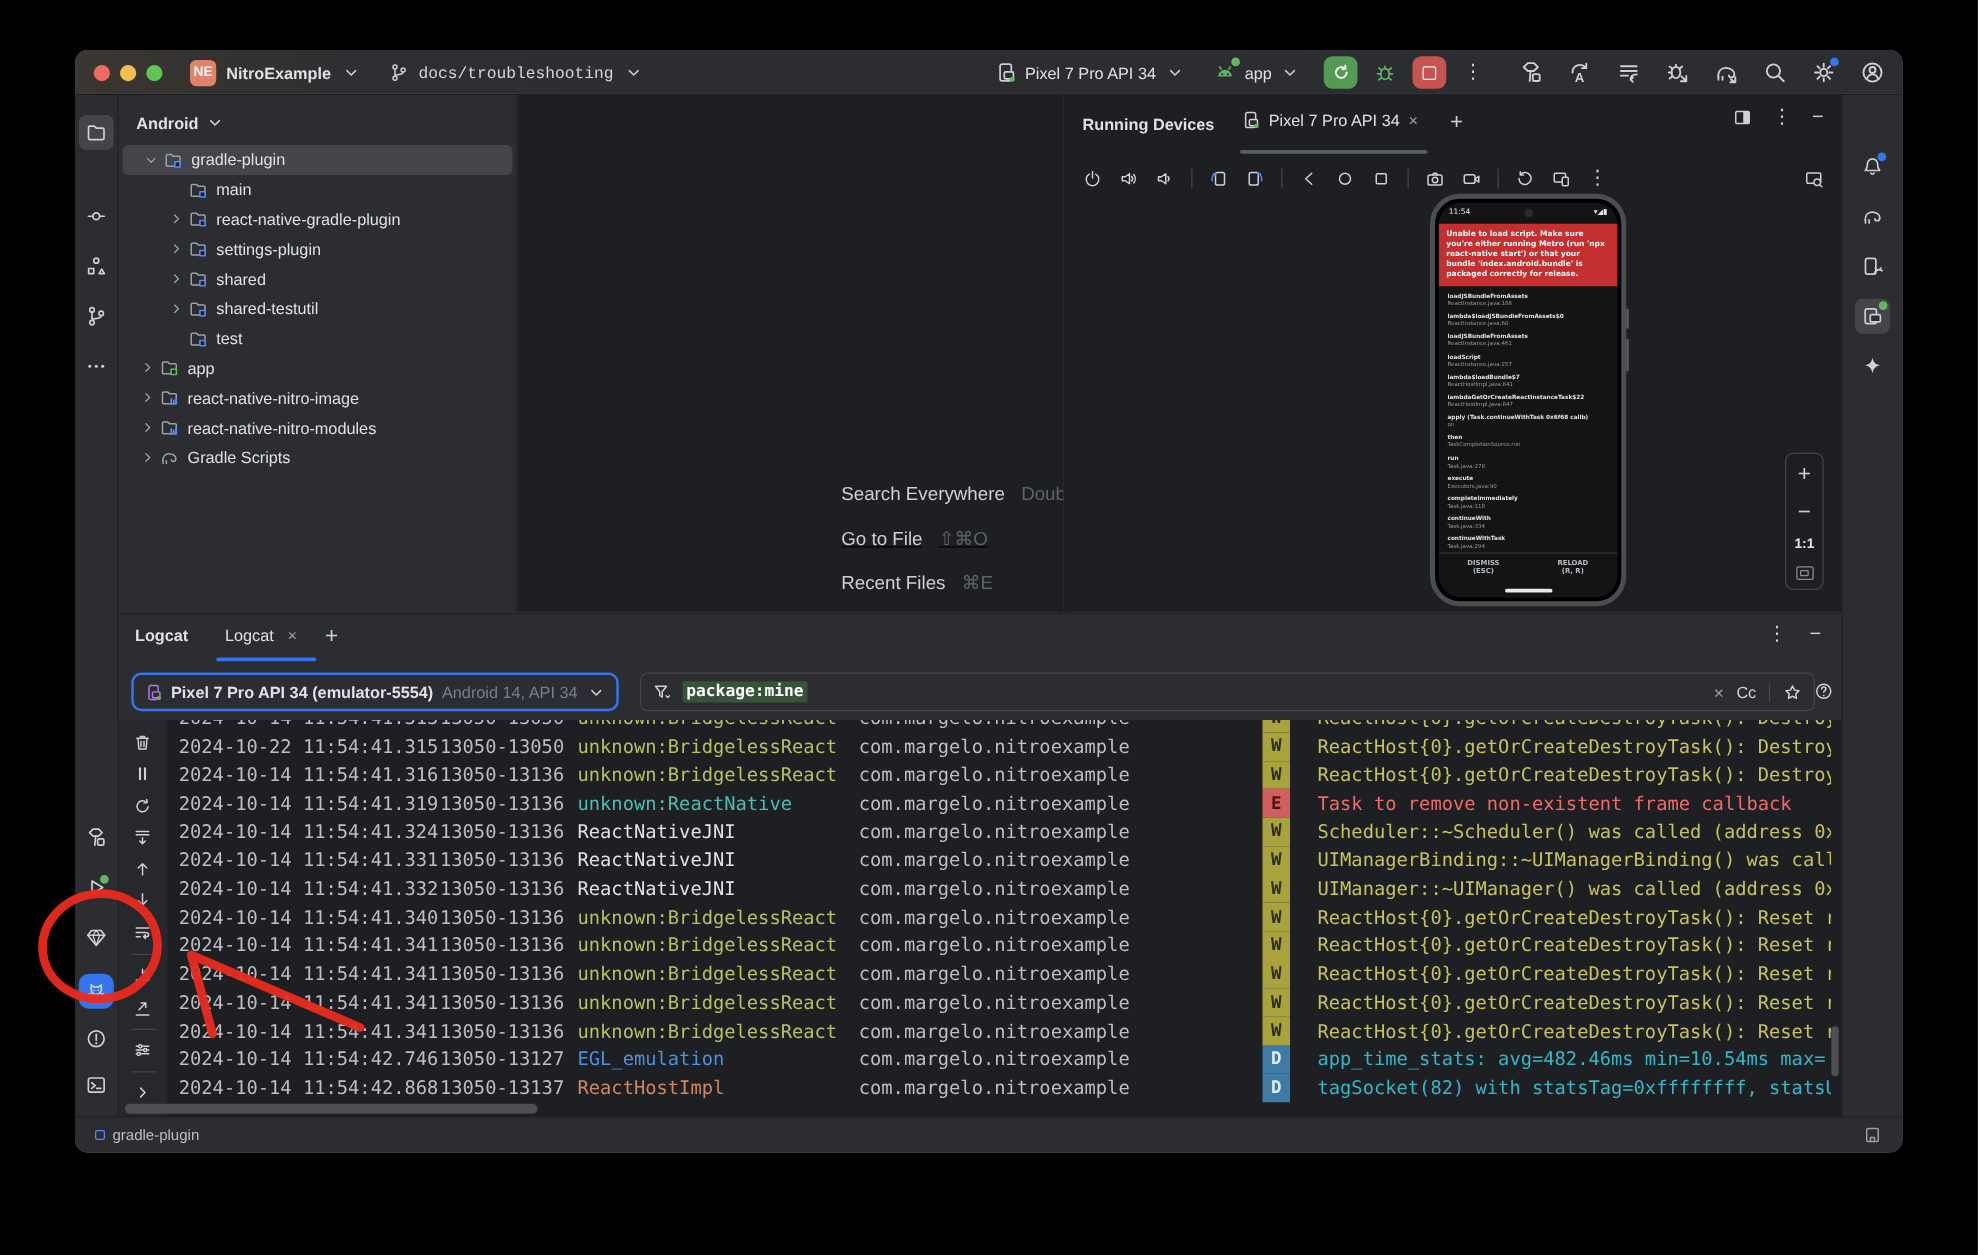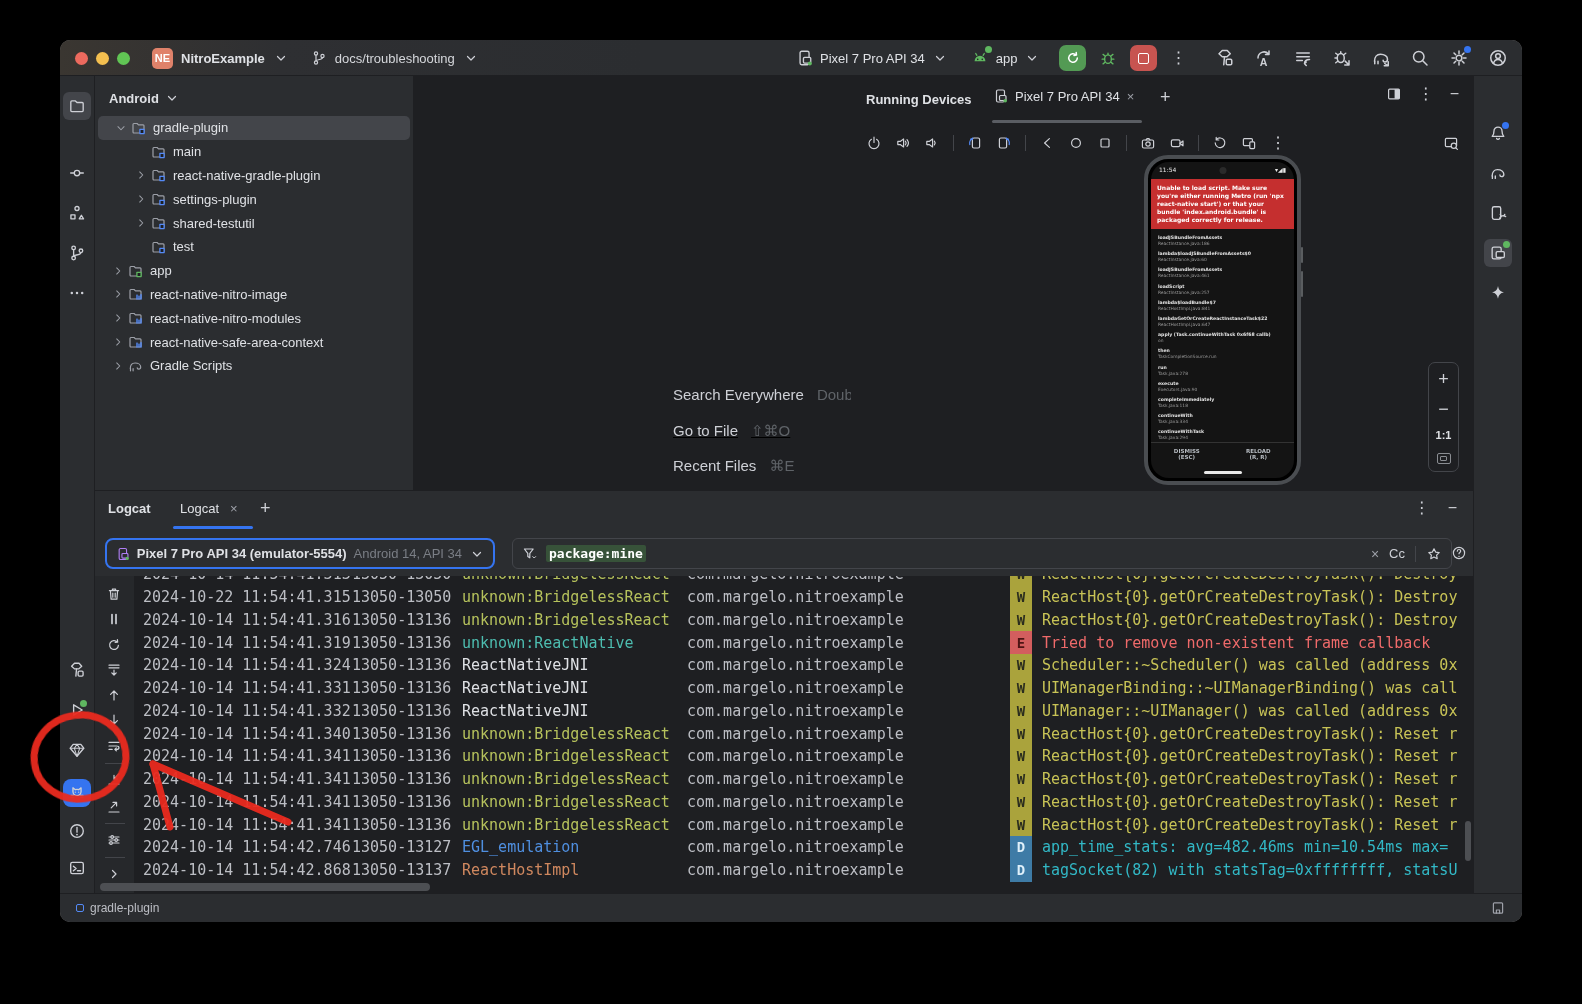--- a/index.html
+++ b/index.html
@@ -14,21 +14,21 @@
 
   
   .titlebar { position:absolute; left:0; top:0; width:100%; height:36px;
     background:linear-gradient(90deg,#3a3631 0%, #2e2f32 15%, #2b2d30 40%);
     border-bottom:1px solid #1e1f22; }
   .tb-left { position:absolute; left:15px; top:0; height:36px; display:flex; align-items:center; gap:8px; }
   .light { width:13px; height:13px; border-radius:50%; }
   .ne-badge { width:21px; height:21px; border-radius:5px; background:#e0826a; color:#fff;
     font-size:11px; font-weight:bold; display:flex; align-items:center; justify-content:center; margin-left:14px; }
   .tb-name { color:#dfe1e5; font-size:13px; font-weight:600; }
-  .tb-branch { color:#d5d7db; font-size:13px; }
+  .tb-branch { color:#d5d7db; font-size:13px;font-family:Liberation Mono, monospace; }
   .tb-center { position:absolute; left:735px; top:0; height:36px; display:flex; align-items:center; gap:7px; }
   .tb-sel { display:flex; align-items:center; gap:6px; color:#dfe1e5; font-size:13px; }
   .run-btn { width:27px; height:26px; border-radius:7px; background:#539a54; display:flex; align-items:center; justify-content:center; color:#fff; }
   .stop-btn { width:27px; height:26px; border-radius:7px; background:#c75450; display:flex; align-items:center; justify-content:center; }
   .stop-inner { width:11px; height:11px; border:1.6px solid #fff; border-radius:2px; }
   .tb-right { position:absolute; right:14px; top:0; height:36px; display:flex; align-items:center; gap:19px; }
   .dot-blue { position:absolute; right:-2px; top:-2px; width:7px; height:7px; border-radius:50%; background:#3574f0; }
   .dot-green { position:absolute; right:-3px; top:-3px; width:7px; height:7px; border-radius:50%; background:#5fb760; }
   .rel { position:relative; }
 
@@ -106,21 +106,21 @@
   .lc-tool { position:absolute; left:11px; width:18px; height:18px; color:#9da0a8; }
   .lc-tooldiv { position:absolute; left:10px; width:20px; height:1px; background:#43454a; }
   .lc-rows { position:absolute; left:40px; top:0; right:8px; bottom:12px; overflow:hidden; }
   .lc-rows-inner { margin-top:-13px; }
   .lrow { display:flex; align-items:center; height:22.75px; font-family:"DejaVu Sans Mono", monospace; font-size:15px; white-space:pre; }
   .lc-dt { width:217px; color:#bcbec4; flex:none; padding-left:8px; }
   .lc-pid { width:110px; color:#bcbec4; flex:none; }
   .lc-tag { width:225px; flex:none; overflow:hidden; }
   .lc-pkg { width:323px; color:#bcbec4; flex:none; }
   .lc-badge { width:22px; height:22.75px; flex:none; display:flex; align-items:center; justify-content:center; font-weight:bold; font-size:14px; }
-  .lc-msg { flex:1; overflow:hidden; margin-left:10px; }
+  .lc-msg { flex:1; overflow:hidden; margin-left:22px; }
   .tag-y { color:#b6c25c; } .tag-t { color:#4dbdb0; } .tag-w { color:#dfe1e5; } .tag-b { color:#4f8fe0; } .tag-o { color:#d0885f; }
   .b-W { background:#aaa33c; color:#2b2d1e; } .b-E { background:#d35e5e; color:#4d1414; } .b-D { background:#3e7ba6; color:#dff0fa; }
   .m-W { color:#c8c356; } .m-E { color:#ef6a6a; } .m-D { color:#32b8c6; }
   .hscroll { position:absolute; left:5px; bottom:3px; width:330px; height:8px; border-radius:4px; background:#4d4f53; }
   .vscroll { position:absolute; right:2px; top:245px; width:6px; height:40px; border-radius:3px; background:#4d4f53; }
 
   
   .statusbar { position:absolute; left:0; top:853px; width:100%; height:29px; background:#2b2d30; border-top:1px solid #1e1f22;
     display:flex; align-items:center; padding:0 16px; }
   .sb-module { display:flex; align-items:center; gap:6px; color:#bcbec4; font-size:12px; }
@@ -493,20 +493,34 @@
             <svg viewBox="0 0 16 16" fill="none" stroke="currentColor" stroke-width="1.2" stroke-linecap="round" stroke-linejoin="round">
               <polyline points="6.5,4.5 10,8 6.5,11.5"></polyline>
             </svg>
           </span>
           <span class="tr-icon icon">
             <svg viewBox="0 0 16 16" fill="none" stroke="currentColor" stroke-width="1.2" stroke-linecap="round" stroke-linejoin="round">
               <path d="M2.5 4.4c0-.5.4-.9.9-.9h3.2l1.4 1.4h4.6c.5 0 .9.4.9.9v6.3c0 .5-.4.9-.9.9H3.4c-.5 0-.9-.4-.9-.9z"></path>
               <rect x="9.4" y="9.4" width="4.2" height="4.2" fill="#1e1f22" stroke="#548af7" stroke-width="1.3"></rect>
             </svg>
           </span>
+          <span>shared</span>
+        </div>
+        <div class="tree-row" style="padding-left: 37px;">
+          <span class="tr-chev icon" style="width: 18px; height: 14px;">
+            <svg viewBox="0 0 16 16" fill="none" stroke="currentColor" stroke-width="1.2" stroke-linecap="round" stroke-linejoin="round">
+              <polyline points="6.5,4.5 10,8 6.5,11.5"></polyline>
+            </svg>
+          </span>
+          <span class="tr-icon icon">
+            <svg viewBox="0 0 16 16" fill="none" stroke="currentColor" stroke-width="1.2" stroke-linecap="round" stroke-linejoin="round">
+              <path d="M2.5 4.4c0-.5.4-.9.9-.9h3.2l1.4 1.4h4.6c.5 0 .9.4.9.9v6.3c0 .5-.4.9-.9.9H3.4c-.5 0-.9-.4-.9-.9z"></path>
+              <rect x="9.4" y="9.4" width="4.2" height="4.2" fill="#1e1f22" stroke="#548af7" stroke-width="1.3"></rect>
+            </svg>
+          </span>
           <span>shared-testutil</span>
         </div>
         <div class="tree-row" style="padding-left: 37px;">
           <span class="tr-chev icon" style="width: 18px; height: 14px;"></span>
           <span class="tr-icon icon">
             <svg viewBox="0 0 16 16" fill="none" stroke="currentColor" stroke-width="1.2" stroke-linecap="round" stroke-linejoin="round">
               <path d="M2.5 4.4c0-.5.4-.9.9-.9h3.2l1.4 1.4h4.6c.5 0 .9.4.9.9v6.3c0 .5-.4.9-.9.9H3.4c-.5 0-.9-.4-.9-.9z"></path>
               <rect x="9.4" y="9.4" width="4.2" height="4.2" fill="#1e1f22" stroke="#548af7" stroke-width="1.3"></rect>
             </svg>
           </span>
@@ -550,36 +564,20 @@
           </span>
           <span class="tr-icon icon">
             <svg viewBox="0 0 16 16" fill="none" stroke="currentColor" stroke-width="1.2" stroke-linecap="round" stroke-linejoin="round">
               <path d="M2.5 4.4c0-.5.4-.9.9-.9h3.2l1.4 1.4h4.6c.5 0 .9.4.9.9v6.3c0 .5-.4.9-.9.9H3.4c-.5 0-.9-.4-.9-.9z"></path>
               <rect x="8.8" y="8.6" width="1.4" height="5" fill="#548af7" stroke="none"></rect>
               <rect x="10.8" y="9.6" width="1.4" height="4" fill="#548af7" stroke="none"></rect>
               <rect x="12.8" y="8.2" width="1.4" height="5.4" fill="#548af7" stroke="none"></rect>
             </svg>
           </span>
           <span>react-native-nitro-modules</span>
-        </div>
-        <div class="tree-row" style="padding-left: 14px;">
-          <span class="tr-chev icon" style="width: 18px; height: 14px;">
-            <svg viewBox="0 0 16 16" fill="none" stroke="currentColor" stroke-width="1.2" stroke-linecap="round" stroke-linejoin="round">
-              <polyline points="6.5,4.5 10,8 6.5,11.5"></polyline>
-            </svg>
-          </span>
-          <span class="tr-icon icon">
-            <svg viewBox="0 0 16 16" fill="none" stroke="currentColor" stroke-width="1.2" stroke-linecap="round" stroke-linejoin="round">
-              <path d="M2.5 4.4c0-.5.4-.9.9-.9h3.2l1.4 1.4h4.6c.5 0 .9.4.9.9v6.3c0 .5-.4.9-.9.9H3.4c-.5 0-.9-.4-.9-.9z"></path>
-              <rect x="8.8" y="8.6" width="1.4" height="5" fill="#548af7" stroke="none"></rect>
-              <rect x="10.8" y="9.6" width="1.4" height="4" fill="#548af7" stroke="none"></rect>
-              <rect x="12.8" y="8.2" width="1.4" height="5.4" fill="#548af7" stroke="none"></rect>
-            </svg>
-          </span>
-          <span>react-native-safe-area-context</span>
         </div>
         <div class="tree-row" style="padding-left: 14px;">
           <span class="tr-chev icon" style="width: 18px; height: 14px;">
             <svg viewBox="0 0 16 16" fill="none" stroke="currentColor" stroke-width="1.2" stroke-linecap="round" stroke-linejoin="round">
               <polyline points="6.5,4.5 10,8 6.5,11.5"></polyline>
             </svg>
           </span>
           <span class="tr-icon icon">
             <svg viewBox="0 0 16 16" fill="none" stroke="currentColor" stroke-width="1.2" stroke-linecap="round" stroke-linejoin="round">
               <path d="M2.8 10.6c0-3.2 1.8-5.6 4.8-5.6 3.2 0 5.6 1.8 5.6 4 0 1.3-.9 2.2-2 2.2-1 0-1.5-.6-1.5-1.4"></path>
@@ -892,21 +890,21 @@
               <svg viewBox="0 0 16 16" fill="none" stroke="currentColor" stroke-width="1.2" stroke-linecap="round" stroke-linejoin="round">
                 <polyline points="6.5,4.5 10,8 6.5,11.5"></polyline>
               </svg>
             </span></span>
       </div>
       <div class="lc-rows">
         <div class="lc-rows-inner" id="logrows">
             <div class="lrow"><span class="lc-dt">2024-10-14 11:54:41.313</span><span class="lc-pid">13050-13050</span><span class="lc-tag tag-y">unknown:BridgelessReact</span><span class="lc-pkg">com.margelo.nitroexample</span><span class="lc-badge b-W">W</span><span class="lc-msg m-W">ReactHost{0}.getOrCreateDestroyTask(): Destroy</span></div>
             <div class="lrow"><span class="lc-dt">2024-10-22 11:54:41.315</span><span class="lc-pid">13050-13050</span><span class="lc-tag tag-y">unknown:BridgelessReact</span><span class="lc-pkg">com.margelo.nitroexample</span><span class="lc-badge b-W">W</span><span class="lc-msg m-W">ReactHost{0}.getOrCreateDestroyTask(): Destroy</span></div>
             <div class="lrow"><span class="lc-dt">2024-10-14 11:54:41.316</span><span class="lc-pid">13050-13136</span><span class="lc-tag tag-y">unknown:BridgelessReact</span><span class="lc-pkg">com.margelo.nitroexample</span><span class="lc-badge b-W">W</span><span class="lc-msg m-W">ReactHost{0}.getOrCreateDestroyTask(): Destroy</span></div>
-            <div class="lrow"><span class="lc-dt">2024-10-14 11:54:41.319</span><span class="lc-pid">13050-13136</span><span class="lc-tag tag-t">unknown:ReactNative</span><span class="lc-pkg">com.margelo.nitroexample</span><span class="lc-badge b-E">E</span><span class="lc-msg m-E">Tried to remove non-existent frame callback</span></div>
+            <div class="lrow"><span class="lc-dt">2024-10-14 11:54:41.319</span><span class="lc-pid">13050-13136</span><span class="lc-tag tag-t">unknown:ReactNative</span><span class="lc-pkg">com.margelo.nitroexample</span><span class="lc-badge b-E">E</span><span class="lc-msg m-E">Task to remove non-existent frame callback</span></div>
             <div class="lrow"><span class="lc-dt">2024-10-14 11:54:41.324</span><span class="lc-pid">13050-13136</span><span class="lc-tag tag-w">ReactNativeJNI</span><span class="lc-pkg">com.margelo.nitroexample</span><span class="lc-badge b-W">W</span><span class="lc-msg m-W">Scheduler::~Scheduler() was called (address 0x</span></div>
             <div class="lrow"><span class="lc-dt">2024-10-14 11:54:41.331</span><span class="lc-pid">13050-13136</span><span class="lc-tag tag-w">ReactNativeJNI</span><span class="lc-pkg">com.margelo.nitroexample</span><span class="lc-badge b-W">W</span><span class="lc-msg m-W">UIManagerBinding::~UIManagerBinding() was call</span></div>
             <div class="lrow"><span class="lc-dt">2024-10-14 11:54:41.332</span><span class="lc-pid">13050-13136</span><span class="lc-tag tag-w">ReactNativeJNI</span><span class="lc-pkg">com.margelo.nitroexample</span><span class="lc-badge b-W">W</span><span class="lc-msg m-W">UIManager::~UIManager() was called (address 0x</span></div>
             <div class="lrow"><span class="lc-dt">2024-10-14 11:54:41.340</span><span class="lc-pid">13050-13136</span><span class="lc-tag tag-y">unknown:BridgelessReact</span><span class="lc-pkg">com.margelo.nitroexample</span><span class="lc-badge b-W">W</span><span class="lc-msg m-W">ReactHost{0}.getOrCreateDestroyTask(): Reset r</span></div>
             <div class="lrow"><span class="lc-dt">2024-10-14 11:54:41.341</span><span class="lc-pid">13050-13136</span><span class="lc-tag tag-y">unknown:BridgelessReact</span><span class="lc-pkg">com.margelo.nitroexample</span><span class="lc-badge b-W">W</span><span class="lc-msg m-W">ReactHost{0}.getOrCreateDestroyTask(): Reset r</span></div>
             <div class="lrow"><span class="lc-dt">2024-10-14 11:54:41.341</span><span class="lc-pid">13050-13136</span><span class="lc-tag tag-y">unknown:BridgelessReact</span><span class="lc-pkg">com.margelo.nitroexample</span><span class="lc-badge b-W">W</span><span class="lc-msg m-W">ReactHost{0}.getOrCreateDestroyTask(): Reset r</span></div>
             <div class="lrow"><span class="lc-dt">2024-10-14 11:54:41.341</span><span class="lc-pid">13050-13136</span><span class="lc-tag tag-y">unknown:BridgelessReact</span><span class="lc-pkg">com.margelo.nitroexample</span><span class="lc-badge b-W">W</span><span class="lc-msg m-W">ReactHost{0}.getOrCreateDestroyTask(): Reset r</span></div>
             <div class="lrow"><span class="lc-dt">2024-10-14 11:54:41.341</span><span class="lc-pid">13050-13136</span><span class="lc-tag tag-y">unknown:BridgelessReact</span><span class="lc-pkg">com.margelo.nitroexample</span><span class="lc-badge b-W">W</span><span class="lc-msg m-W">ReactHost{0}.getOrCreateDestroyTask(): Reset r</span></div>
             <div class="lrow"><span class="lc-dt">2024-10-14 11:54:42.746</span><span class="lc-pid">13050-13127</span><span class="lc-tag tag-b">EGL_emulation</span><span class="lc-pkg">com.margelo.nitroexample</span><span class="lc-badge b-D">D</span><span class="lc-msg m-D">app_time_stats: avg=482.46ms min=10.54ms max=</span></div>
             <div class="lrow"><span class="lc-dt">2024-10-14 11:54:42.868</span><span class="lc-pid">13050-13137</span><span class="lc-tag tag-o">ReactHostImpl</span><span class="lc-pkg">com.margelo.nitroexample</span><span class="lc-badge b-D">D</span><span class="lc-msg m-D">tagSocket(82) with statsTag=0xffffffff, statsU</span></div>

